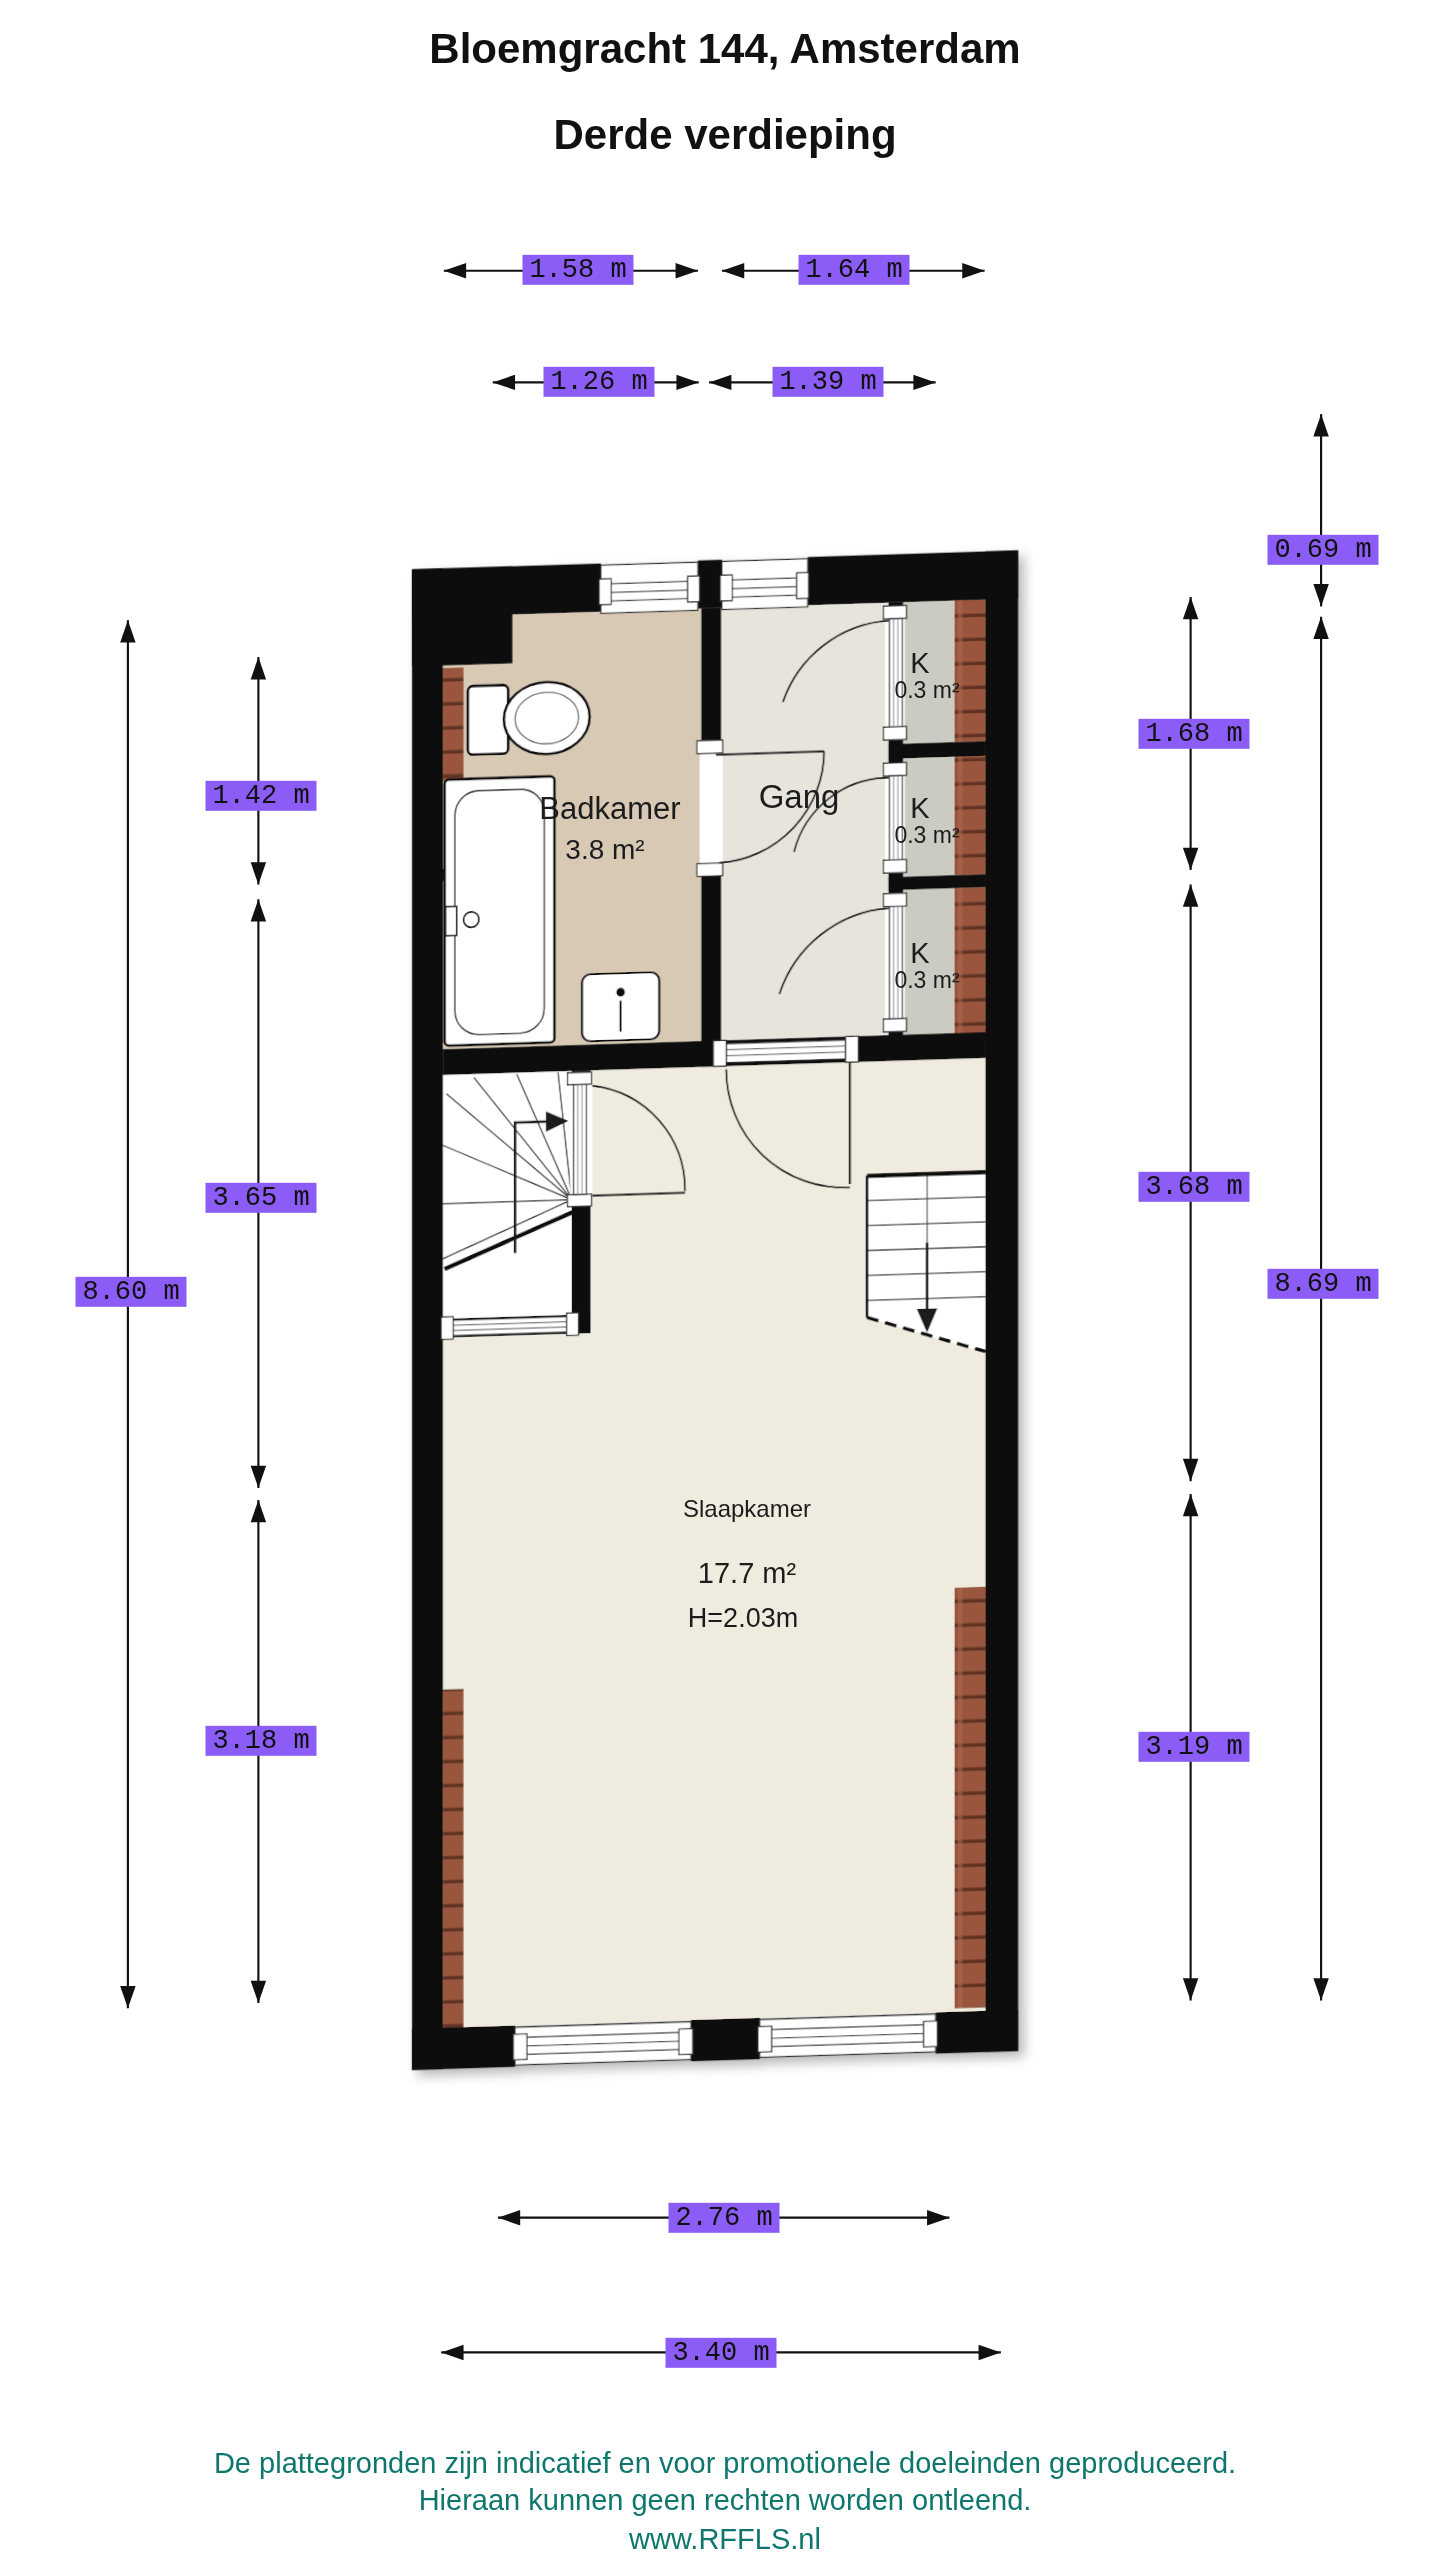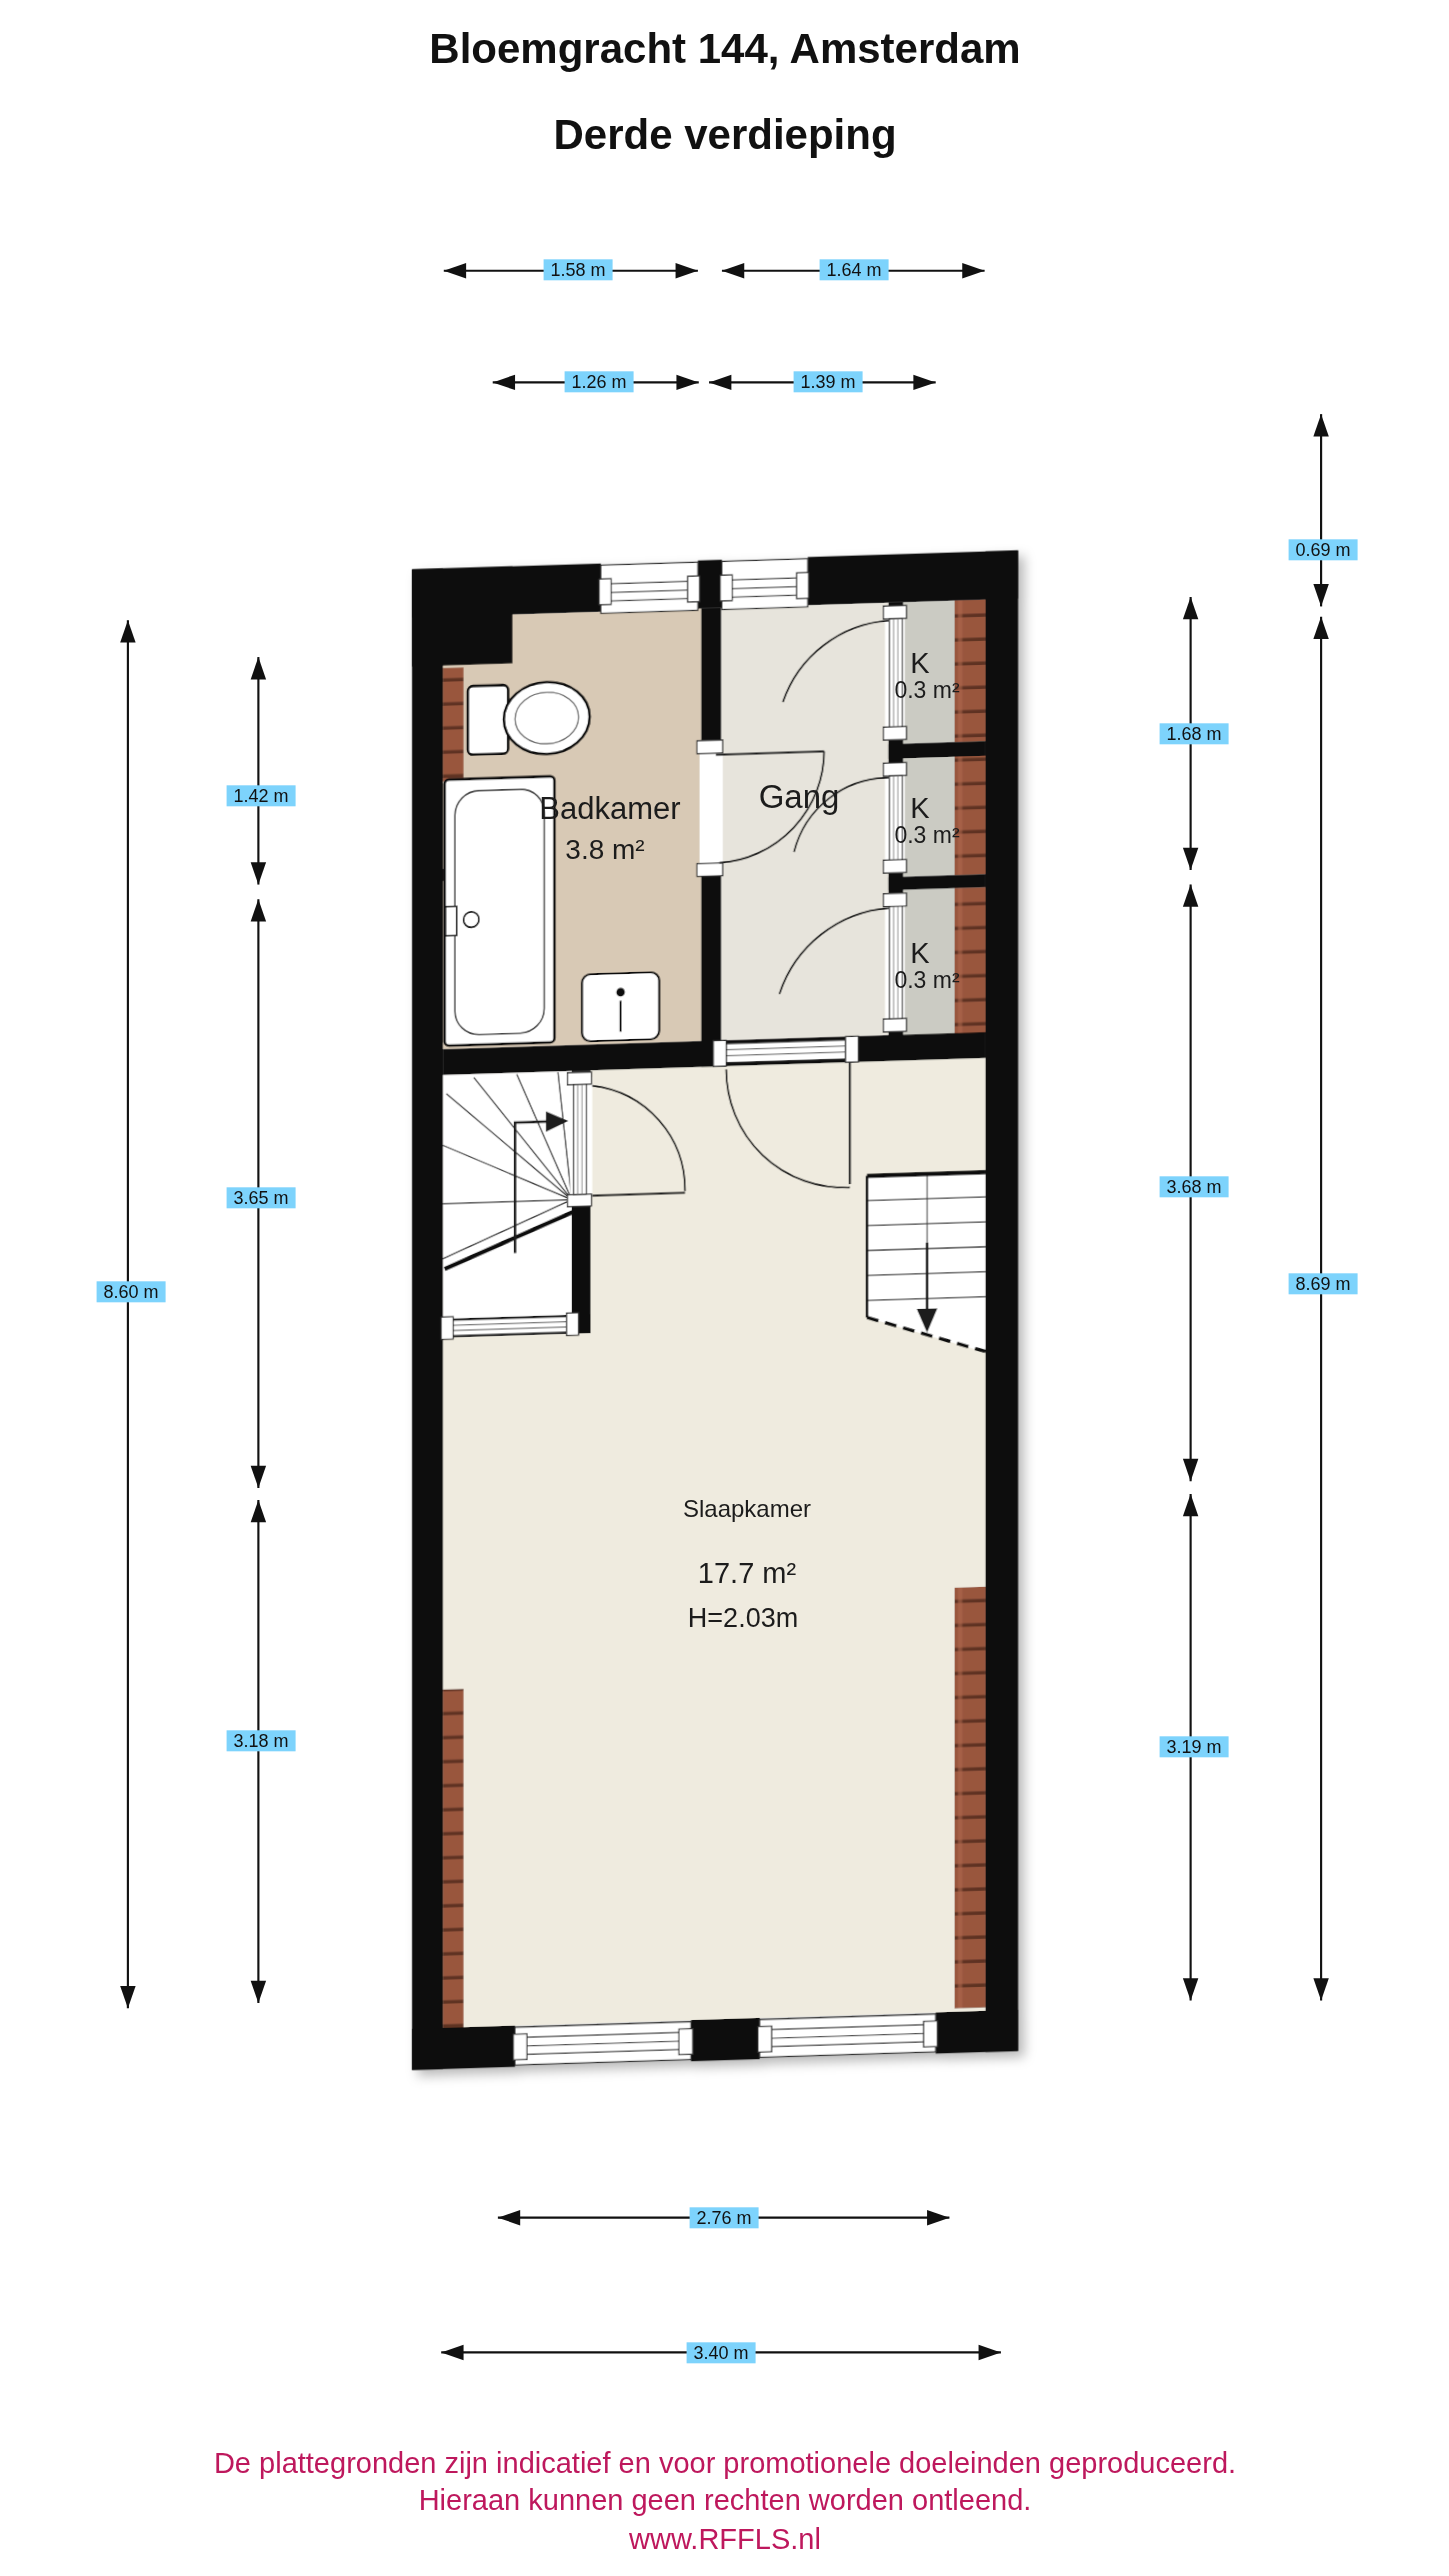--- a/index.html
+++ b/index.html
@@ -3,23 +3,23 @@
 <meta charset="utf-8">
 <style>
   html,body{margin:0;padding:0;}
   body{
     width:1449px;height:2576px;position:relative;background:#ffffff;
     font-family:"Liberation Sans", sans-serif;color:#111;overflow:hidden;
   }
   #plan-svg{position:absolute;left:0;top:0;}
   .lbl{position:absolute;transform:translate(-50%,-50%);white-space:nowrap;line-height:1;}
   .title-line{font-weight:bold;font-size:42px;letter-spacing:0px;}
-  .dim{font-size:18px;background:#7dd3fc;padding:1.7px 6.9px;}
+  .dim{font-size:27px;background:#8b5cf6;padding:1.7px 6.9px;font-family:Liberation Mono, monospace;}
   .room{color:#1c1c1c;}
-  .footer-line{font-size:29px;color:#be185d;}
+  .footer-line{font-size:29px;color:#0f766e;}
 </style>
 </head>
 <body>
 
 <svg id="plan-svg" width="1449" height="2576" viewBox="0 0 1688 3000">
   <defs>
     <pattern id="brick" width="36" height="28" patternUnits="userSpaceOnUse">
       <rect width="36" height="28" fill="#99563e"></rect>
       <rect width="36" height="4" y="24" fill="#5f3323"></rect>
       <rect width="5" height="28" x="0" fill="#b06a4e" opacity="0.55"></rect>

